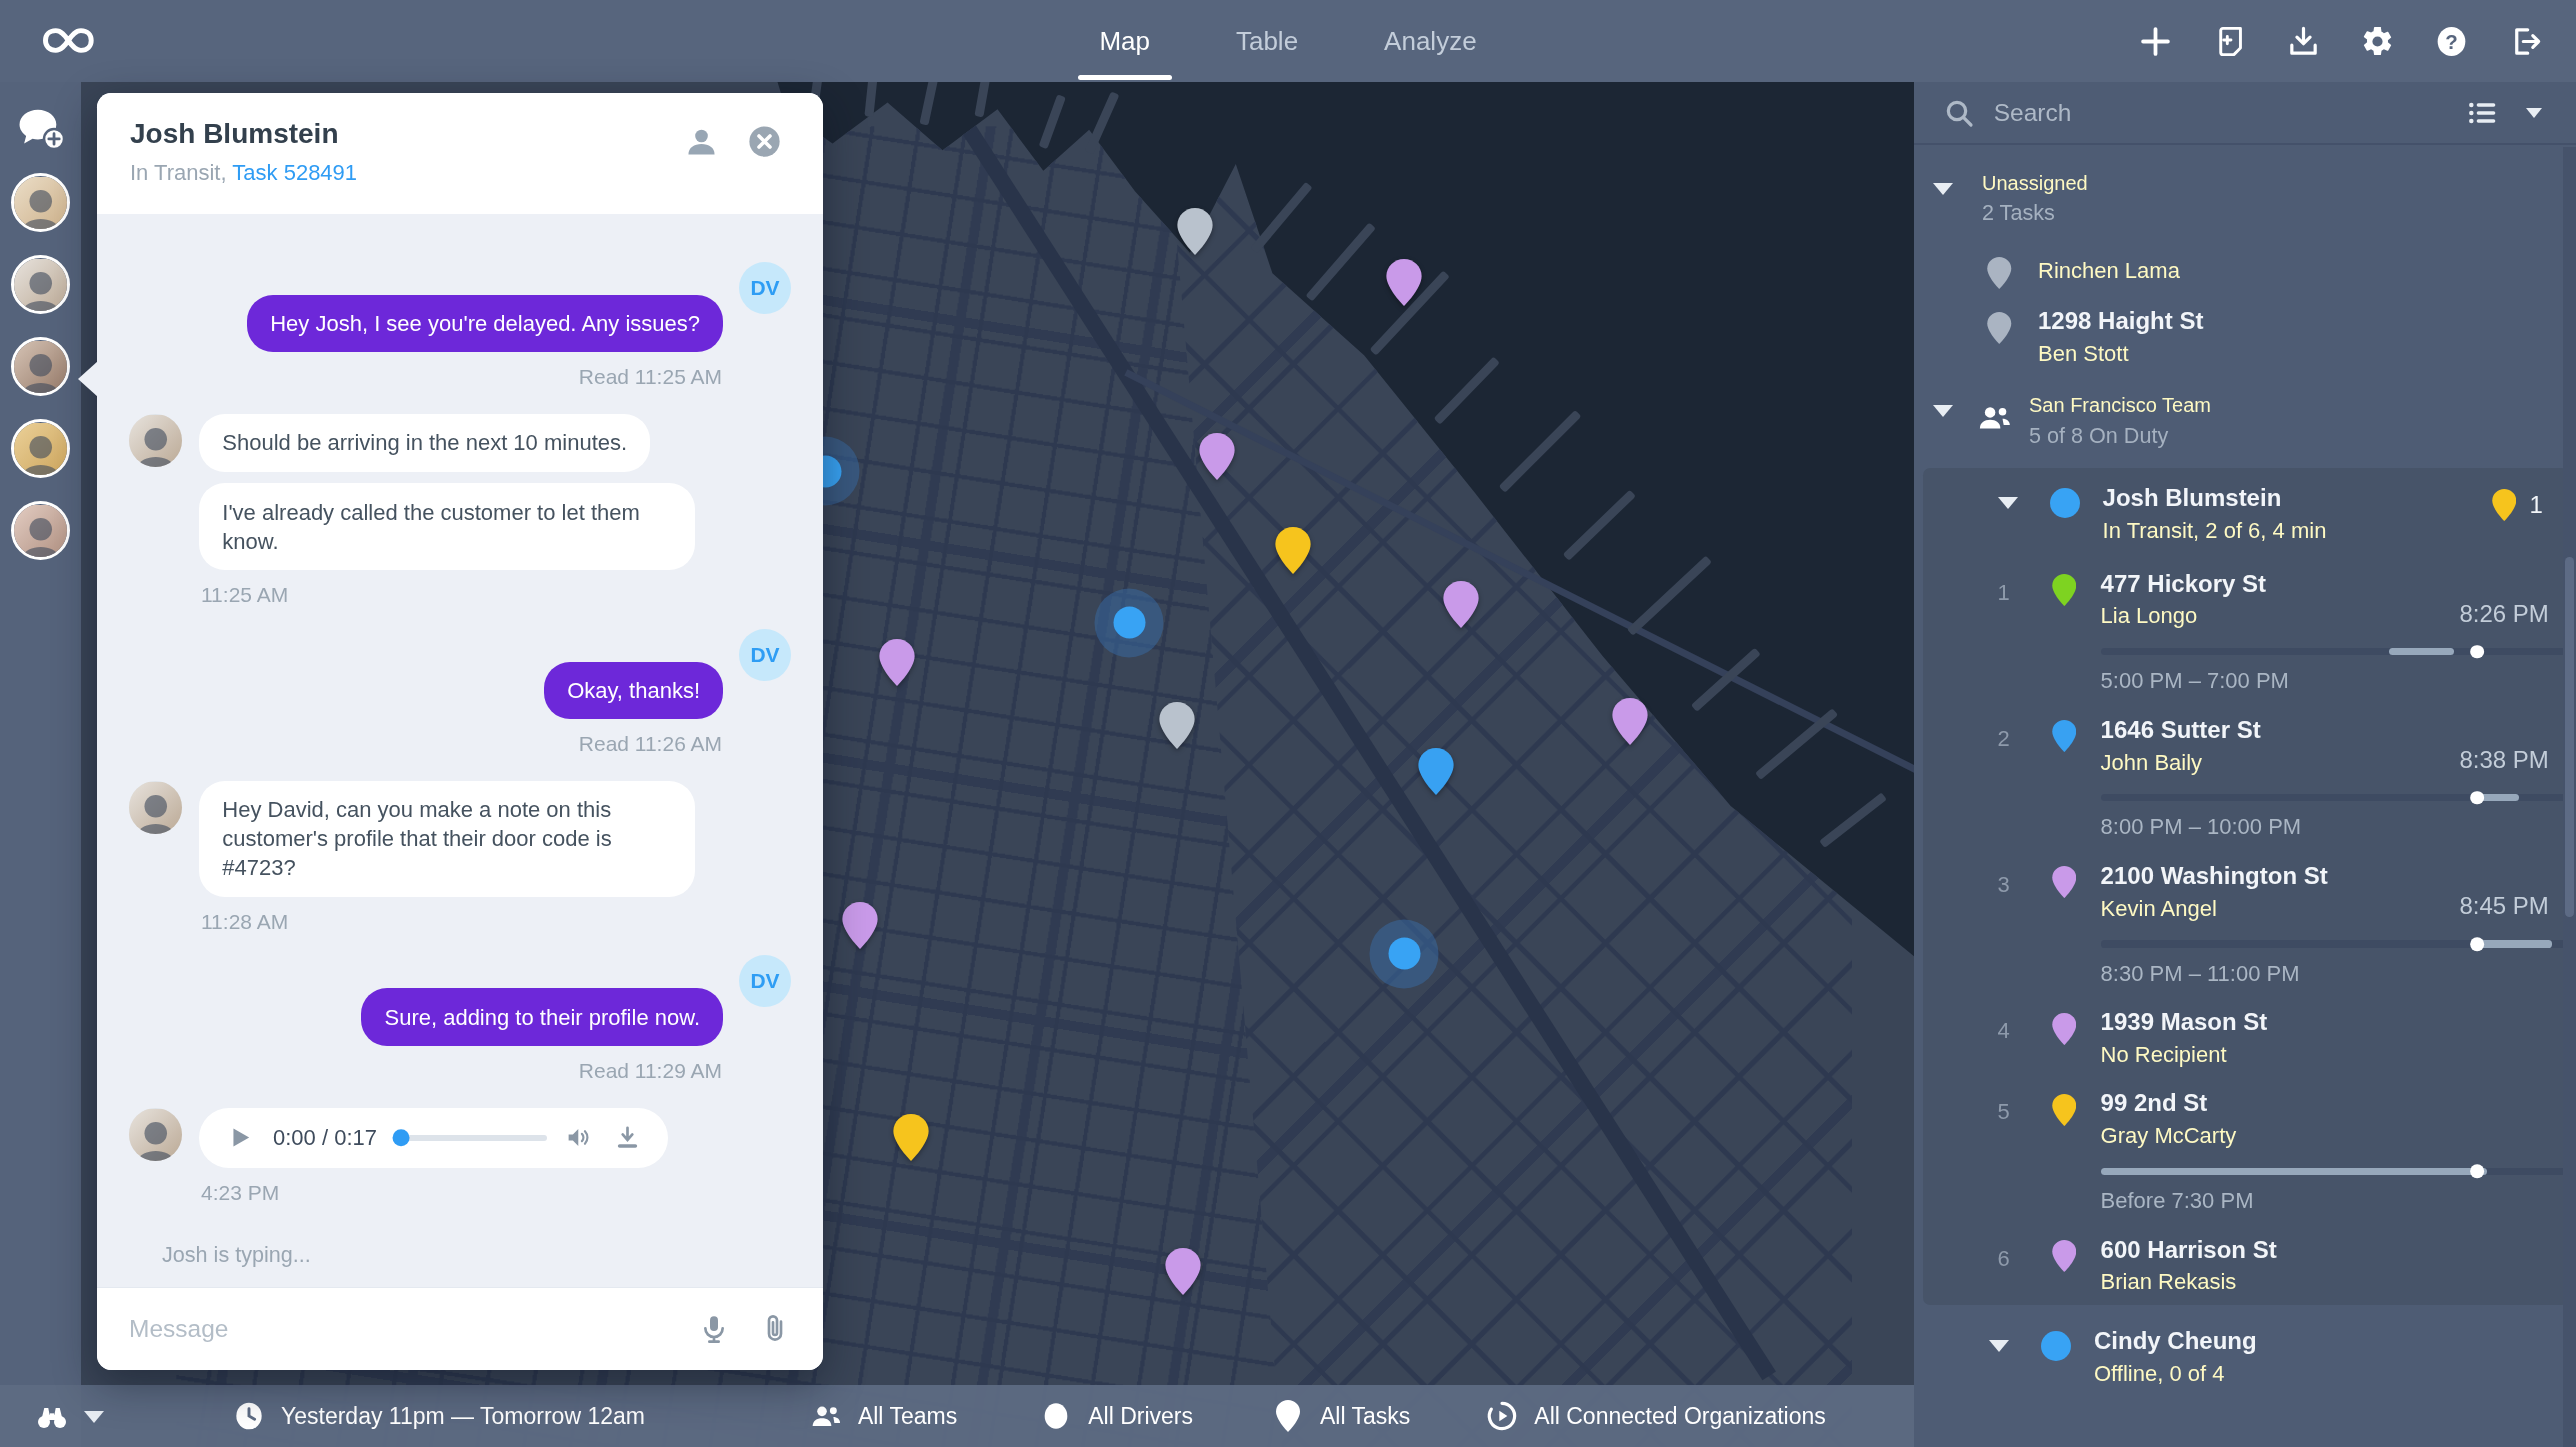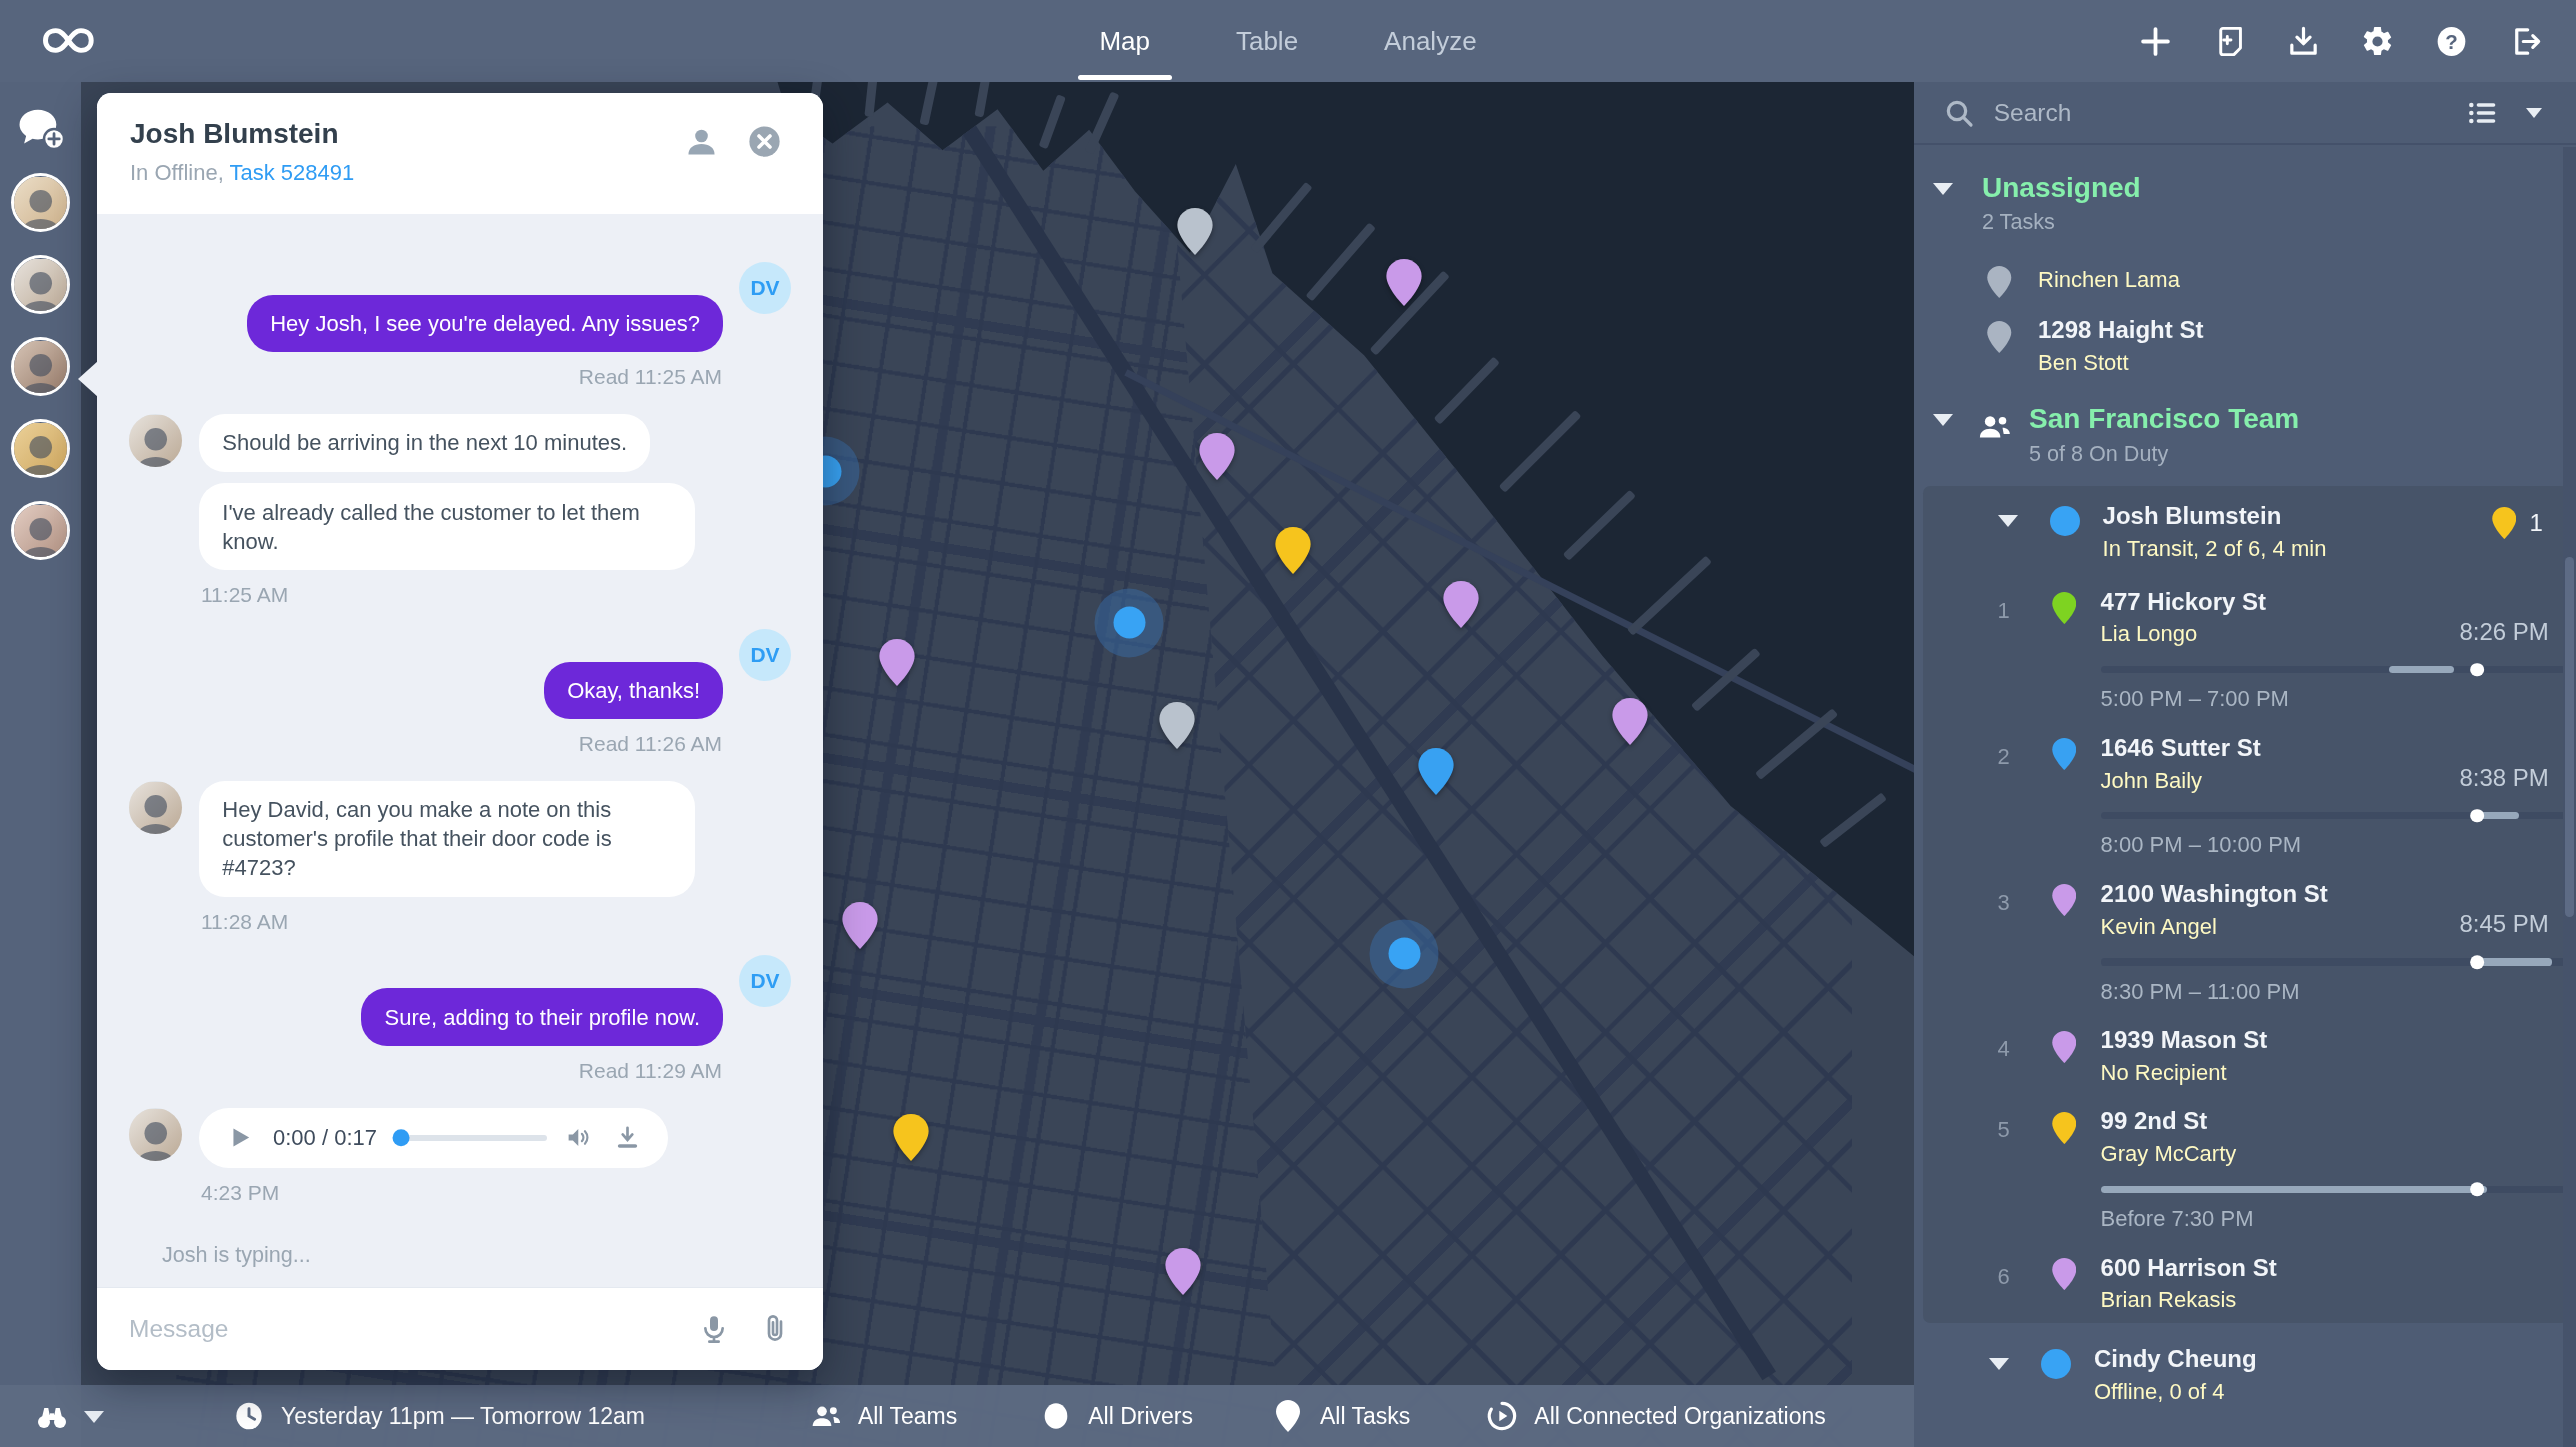--- a/index.html
+++ b/index.html
@@ -93,21 +93,21 @@
   .search-input { flex:1; background:transparent; border:none; outline:none; font-size:24.5px; color:#e8edf3; font-family:"Liberation Sans",sans-serif; }
   .search-input::placeholder { color:#aeb9c7; }
   .sr-ic { width:32px; height:32px; margin-left:20px; cursor:pointer; }
   .sb-scroll { position:absolute; top:65px; bottom:0; left:0; right:0; overflow:hidden; padding-top:8.6px; }
   .sb-track { position:absolute; top:65px; bottom:0; right:0; width:13px; background:#46536b; }
   .sb-thumb { position:absolute; right:2.2px; top:475px; width:8.6px; height:360px; border-radius:4.3px; background:#5d6b85; cursor:pointer; }
   .grp-hdr { position:relative; padding:16px 0 14.4px 68px; cursor:pointer; }
   .grp-hdr .caret { position:absolute; left:18.7px; top:27px; }
   .grp-hdr .gicon { position:absolute; left:63px; top:21.6px; width:35px; height:35px; }
   .grp-hdr.with-icon { padding-left:115px; }
-  .g-title { font-size:28px; font-weight:700; color:#86efac; }
+  .g-title { font-size:20px; font-weight:400; color:#fef9c3; }
   .g-sub { font-size:21.6px; color:#a5b1c0; margin-top:5.8px; }
   .u-task { position:relative; padding:11.5px 0 11.5px 124px; cursor:pointer; }
   .u-task .upin { position:absolute; left:73px; top:16px; }
   .addr { font-size:24px; font-weight:700; color:#f2f5f9; }
   .sub { font-size:22px; color:#fef9c3; margin-top:5.8px; }
   .sel-block { background:#475469; border-radius:7.2px; margin:4.3px 7.2px 5.8px 8.6px; }
   .drv-row { position:relative; padding:16px 0 14.4px 180px; cursor:pointer; }
   .drv-row .caret { position:absolute; left:75px; top:29px; }
   .drv-row .dot { position:absolute; left:127px; top:20px; width:30px; height:30px; border-radius:50%; background:#38a3f4; }
   .drv-badge { position:absolute; right:26px; top:21.6px; display:flex; align-items:center; gap:13px; }
@@ -350,21 +350,21 @@
           </svg>
         </div>
       </div>
   </aside>
 
   <section class="chat-panel">
     <div class="chat-tail"></div>
     <div class="chat-header">
       <div class="chat-title">Josh Blumstein</div>
       <div class="chat-sub">
-        <span>In Offline,</span>
+        <span>In Transit,</span>
         <a>Task 528491</a>
       </div>
       <div class="hdr-ic ic-person">
         <svg viewBox="0 0 24 24" fill="#98a6b4">
             <circle cx="12" cy="8" r="4.6"></circle>
             <path d="M2.5 21.5c0-5 4.2-7.6 9.5-7.6s9.5 2.6 9.5 7.6z"></path>
           </svg>
       </div>
       <div class="hdr-ic ic-close">
         <svg viewBox="0 0 24 24">

